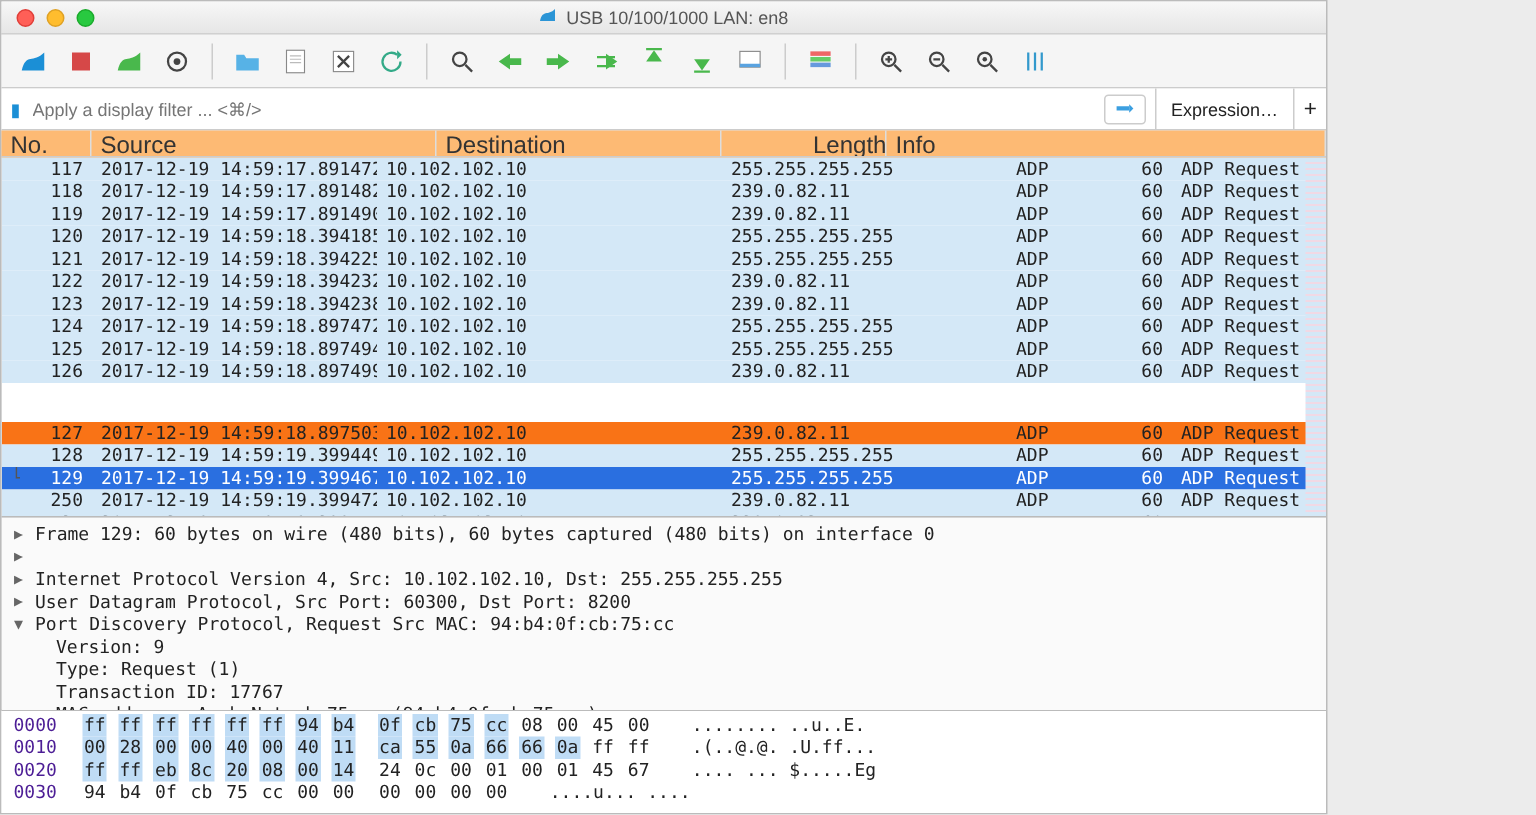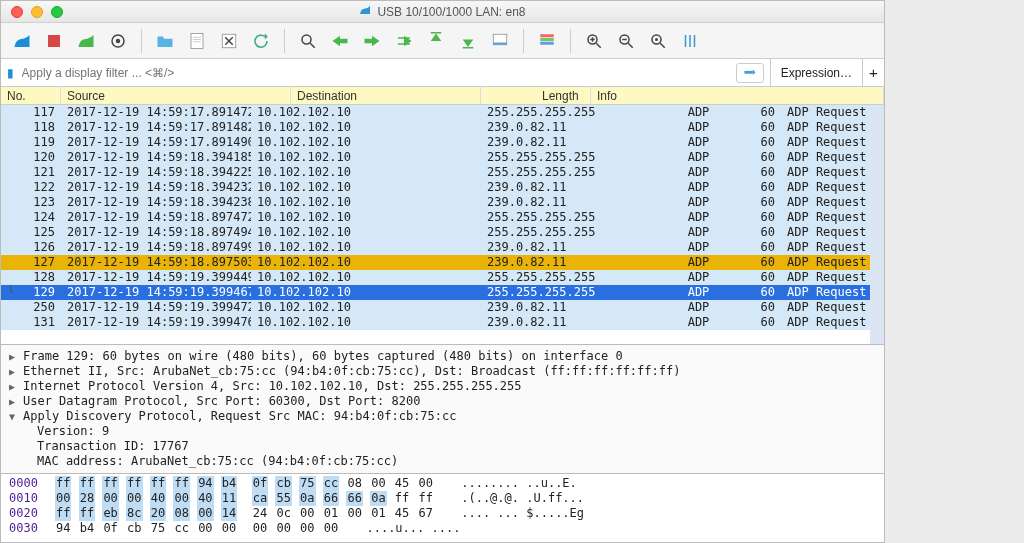--- a/index.html
+++ b/index.html
@@ -19,32 +19,32 @@
   .tbtn{width:26px;height:26px;display:flex;align-items:center;justify-content:center;border-radius:4px;}
   .tsep{width:1px;height:24px;background:#ccc;margin:0 4px;}
   
   .filterbar{height:28px;background:#fff;display:flex;align-items:center;border-bottom:1px solid #ccc;}
   .fbox{flex:1;display:flex;align-items:center;height:100%;padding:0 6px;gap:6px;}
   .fin{flex:1;border:none;outline:none;font-size:12px;color:#999;background:transparent;}
   .fdd{width:28px;height:20px;background:#fff;border:1px solid #ccc;border-radius:3px;display:flex;align-items:center;justify-content:center;margin-right:6px;}
   .expr{padding:0 10px;font-size:12px;border-left:1px solid #ccc;height:100%;display:flex;align-items:center;}
   .plus{width:22px;text-align:center;font-size:15px;border-left:1px solid #ccc;height:100%;display:flex;align-items:center;justify-content:center;}
   
-  .colhdr{height:18px;background:#fef9c3;border-bottom:1px solid #ccc;display:flex;font-size:12px;color:#333;}
+  .colhdr{height:18px;background:#fdba74;border-bottom:1px solid #ccc;display:flex;font-size:16px;color:#333;}
   .colhdr>div{padding:2px 6px;border-right:1px solid #ddd;white-space:nowrap;overflow:hidden;}
   
   .plist{flex:1;overflow:auto;background:#fff;font-family:Menlo,Consolas,monospace;font-size:12px;position:relative;}
   .row{display:flex;height:15px;line-height:15px;white-space:nowrap;}
   .row>div{padding:0 6px;overflow:hidden;}
   .row.sel{background:#2a6fe0;color:#fff;}
   .plist .c1{width:60px;text-align:right;}
   .plist .c2{width:190px;}
   .plist .c3{width:230px;}
   .plist .c4{width:190px;}
-  .plist .c5{width:55px;text-align:center;}
+  .plist .c5{width:55px;}
   .plist .c6{width:55px;text-align:right;}
   .plist .c7{flex:1;}
   .colhdr .c1{width:60px;}
   .colhdr .c2{width:190px;}
   .colhdr .c3{width:230px;}
   .colhdr .c4{width:190px;}
   .colhdr .c5{width:55px;margin-top:48px;}
   .colhdr .c6{width:55px;}
   .colhdr .c7{flex:1;}
   .minimap{position:absolute;right:0;top:0;bottom:0;width:14px;background:repeating-linear-gradient(#d4e8f7 0,#d4e8f7 3px,#f1d9e5 3px,#f1d9e5 4px);}
@@ -331,21 +331,21 @@
       <div class="row" style="background: rgb(212, 232, 247);">
         <div class="corner"></div>
         <div class="c1" style="width:48px">126</div>
         <div class="c2">2017-12-19 14:59:18.897499</div>
         <div class="c3">10.102.102.10</div>
         <div class="c4">239.0.82.11</div>
         <div class="c5">ADP</div>
         <div class="c6">60</div>
         <div class="c7">ADP Request Src MAC: 94:b4:0f:cb:75:c</div>
       </div>
-      <div class="row" style="background: #eab308;">
+      <div class="row" style="background: #f97316; margin-top: 26px;">
         <div class="corner"></div>
         <div class="c1" style="width:48px">127</div>
         <div class="c2">2017-12-19 14:59:18.897503</div>
         <div class="c3">10.102.102.10</div>
         <div class="c4">239.0.82.11</div>
         <div class="c5">ADP</div>
         <div class="c6">60</div>
         <div class="c7">ADP Request Src MAC: 94:b4:0f:cb:75:c</div>
       </div>
       <div class="row" style="background: rgb(212, 232, 247);">
@@ -391,36 +391,38 @@
       <div class="minimap"></div>
   </div>
 
   <div class="details">
     <div class="dl">
         <span class="tri">▶</span>
         <span>Frame 129: 60 bytes on wire (480 bits), 60 bytes captured (480 bits) on interface 0</span>
       </div>
     <div class="dl">
         <span class="tri">▶</span>
-        <span>Ethernet II, Src: ArubaNet_cb:75:cc (94:b4:0f:cb:75:cc), Dst: Broadcast (ff:ff:ff:ff:ff:ff)</span>
       </div>
     <div class="dl">
         <span class="tri">▶</span>
         <span>Internet Protocol Version 4, Src: 10.102.102.10, Dst: 255.255.255.255</span>
       </div>
     <div class="dl">
         <span class="tri">▶</span>
         <span>User Datagram Protocol, Src Port: 60300, Dst Port: 8200</span>
       </div>
     <div class="dl">
         <span class="tri">▼</span>
-        <span>Apply Discovery Protocol, Request Src MAC: 94:b4:0f:cb:75:cc</span>
+        <span>Port Discovery Protocol, Request Src MAC: 94:b4:0f:cb:75:cc</span>
       </div>
     <div class="dl ind1">
         <span>Version: 9</span>
+      </div>
+    <div class="dl ind1">
+        <span>Type: Request (1)</span>
       </div>
     <div class="dl ind1">
         <span>Transaction ID: 17767</span>
       </div>
     <div class="dl ind1">
         <span>MAC address: ArubaNet_cb:75:cc (94:b4:0f:cb:75:cc)</span>
       </div>
   </div>
 
   <div class="bytes" id="bytes">

